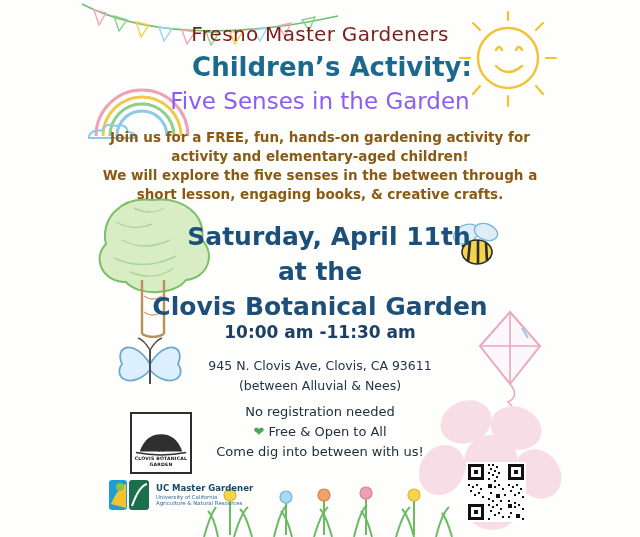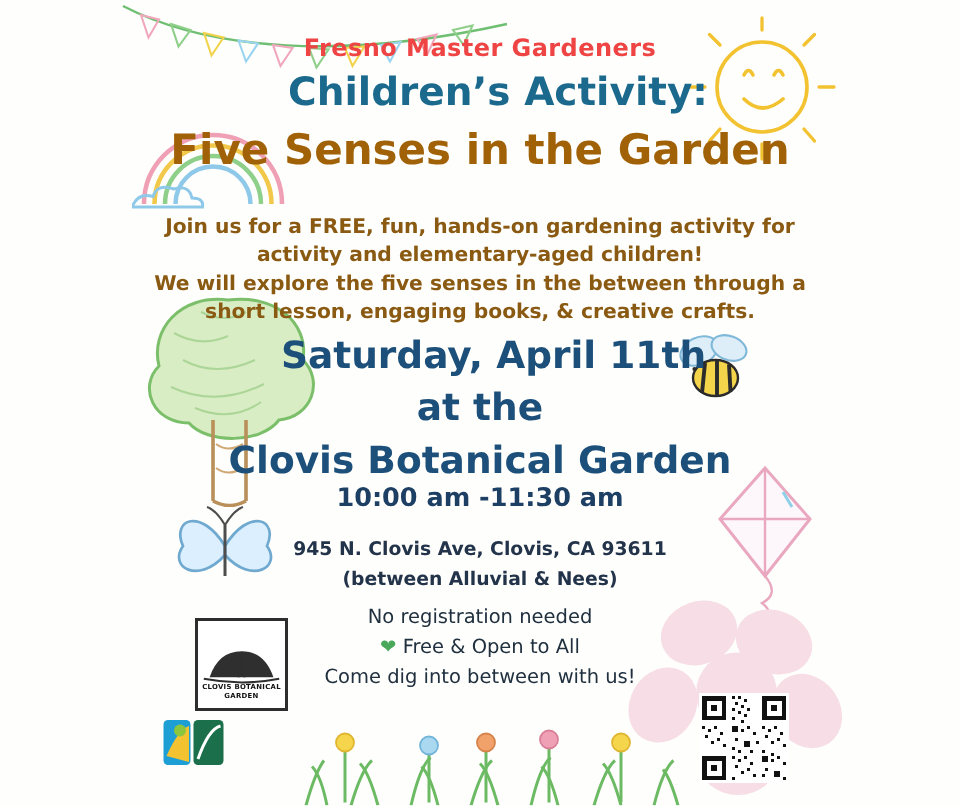--- a/index.html
+++ b/index.html
@@ -53,42 +53,42 @@
   
   .title-wrap {
     position: absolute;
     top: 22px;
     left: 0;
     width: 100%;
     text-align: center;
   }
   .t-line1 {
     font-family: "DejaVu Sans", sans-serif;
-    font-size: 16px;
-    font-weight: bold;
-    color: #ef4444;
+    font-size: 20px;
+    font-weight: normal;
+    color: #7f1d1d;
     letter-spacing: .3px;
   }
   .t-line2 {
     font-size: 26px;
     font-weight: bold;
     color: #1b6a8e;
     margin-top: 6px;
     margin-left: 24px;
   }
   .t-line3 {
-    font-size: 28px;
-    font-weight: bold;
-    color: #a16207;
+    font-size: 23px;
+    font-weight: normal;
+    color: #8b5cf6;
     margin-top: 6px;
   }
 
   .blurb {
     position: absolute;
-    top: 142px;
+    top: 128px;
     left: 0;
     width: 100%;
     text-align: center;
     color: #8a5a12;
     font-size: 13.5px;
     font-weight: bold;
     line-height: 19px;
   }
 
   .date-block {
@@ -125,21 +125,21 @@
     font-weight: bold;
     color: #1c3f63;
   }
   .addr {
     position: absolute;
     top: 356px;
     left: 0;
     width: 100%;
     text-align: center;
     font-size: 12.5px;
-    font-weight: bold;
+    font-weight: normal;
     color: #22334a;
     line-height: 20px;
   }
 
   .notes {
     position: absolute;
     top: 402px;
     left: 0;
     width: 100%;
     text-align: center;
@@ -377,20 +377,25 @@
   </div>
 
   <div class="uc-logo">
     <svg class="uc-mark" viewBox="0 0 42 34">
       <rect x="1" y="2" width="18" height="30" rx="3" fill="#1d9fd6"></rect>
       <path d="M3,26 q8,-18 15,-20 l0,24 z" fill="#f2c230"></path>
       <circle cx="12" cy="9" r="4" fill="#8cc63f"></circle>
       <rect x="21" y="2" width="20" height="30" rx="3" fill="#1b6f4a"></rect>
       <path d="M24,28 q7,-20 15,-22" stroke="#fff" stroke-width="2" fill="none"></path>
     </svg>
+    <div class="uc-text">
+      <div class="uc-t1">UC Master Gardener</div>
+      <div class="uc-t2">University of California</div>
+      <div class="uc-t3">Agriculture &amp; Natural Resources</div>
+    </div>
   </div>
 
   <svg class="qr" viewBox="0 0 30 30" shape-rendering="crispEdges">
     <rect width="30" height="30" fill="#fff"></rect>
     <g fill="#111">
       <rect x="1" y="1" width="8" height="8"></rect>
         <rect x="2.5" y="2.5" width="5" height="5" fill="#fff"></rect>
         <rect x="4" y="4" width="2" height="2"></rect>
       <rect x="21" y="1" width="8" height="8"></rect>
         <rect x="22.5" y="2.5" width="5" height="5" fill="#fff"></rect>

